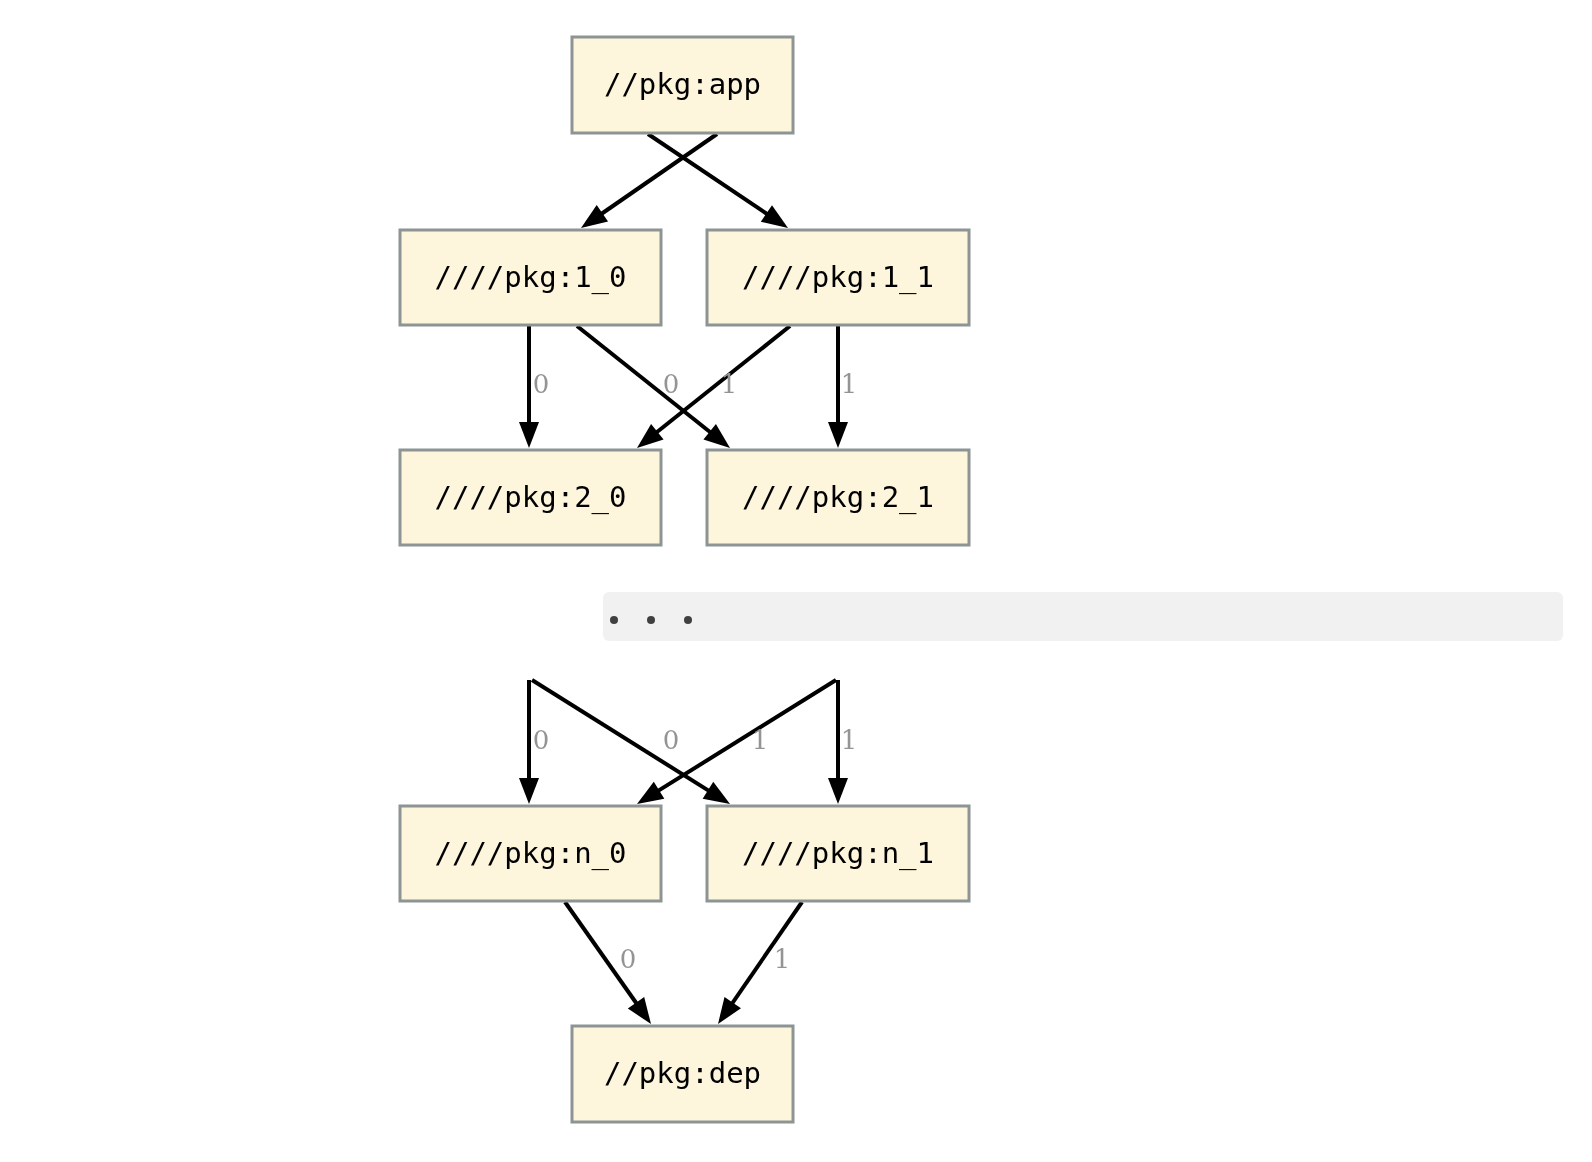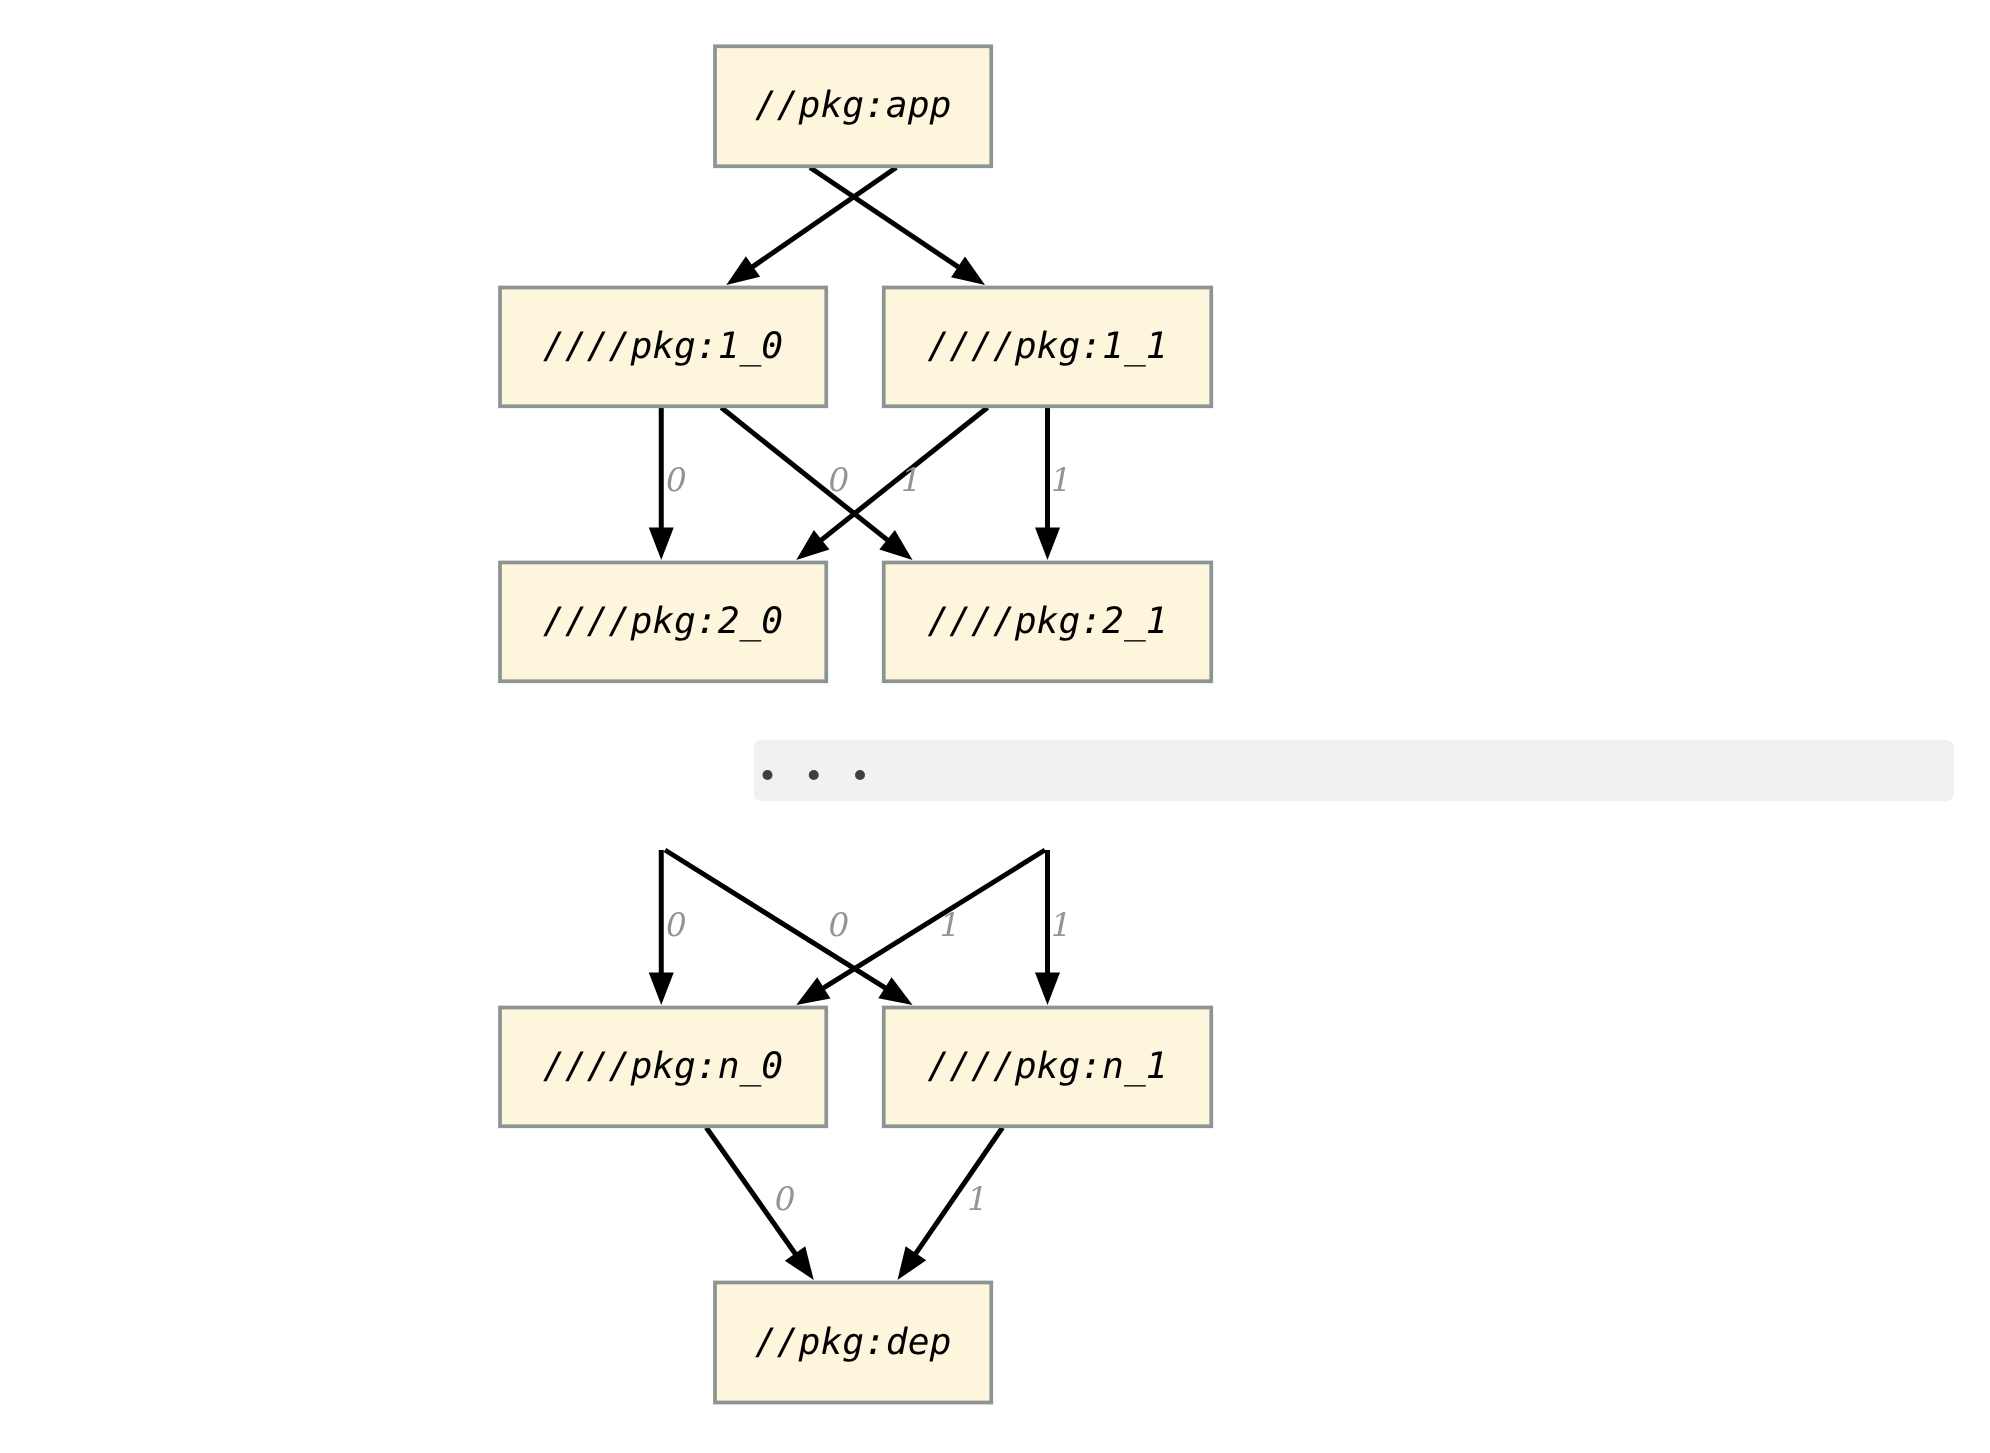--- a/index.html
+++ b/index.html
@@ -13,21 +13,20 @@
     position: relative;
     overflow: hidden;
     font-family: "DejaVu Sans", sans-serif;
   }
   #graph-root {
     position: absolute;
     left: 0;
     top: 0;
     width: 1592px;
     height: 1162px;
-    font-style: italic;
   }
   .node-rect {
     fill: #fdf6dd;
     stroke: #8c9494;
     stroke-width: 3;
   }
   .node-label {
     font-family: "DejaVu Sans Mono", "Liberation Mono", monospace;
     font-size: 29px;
     fill: #000000;

